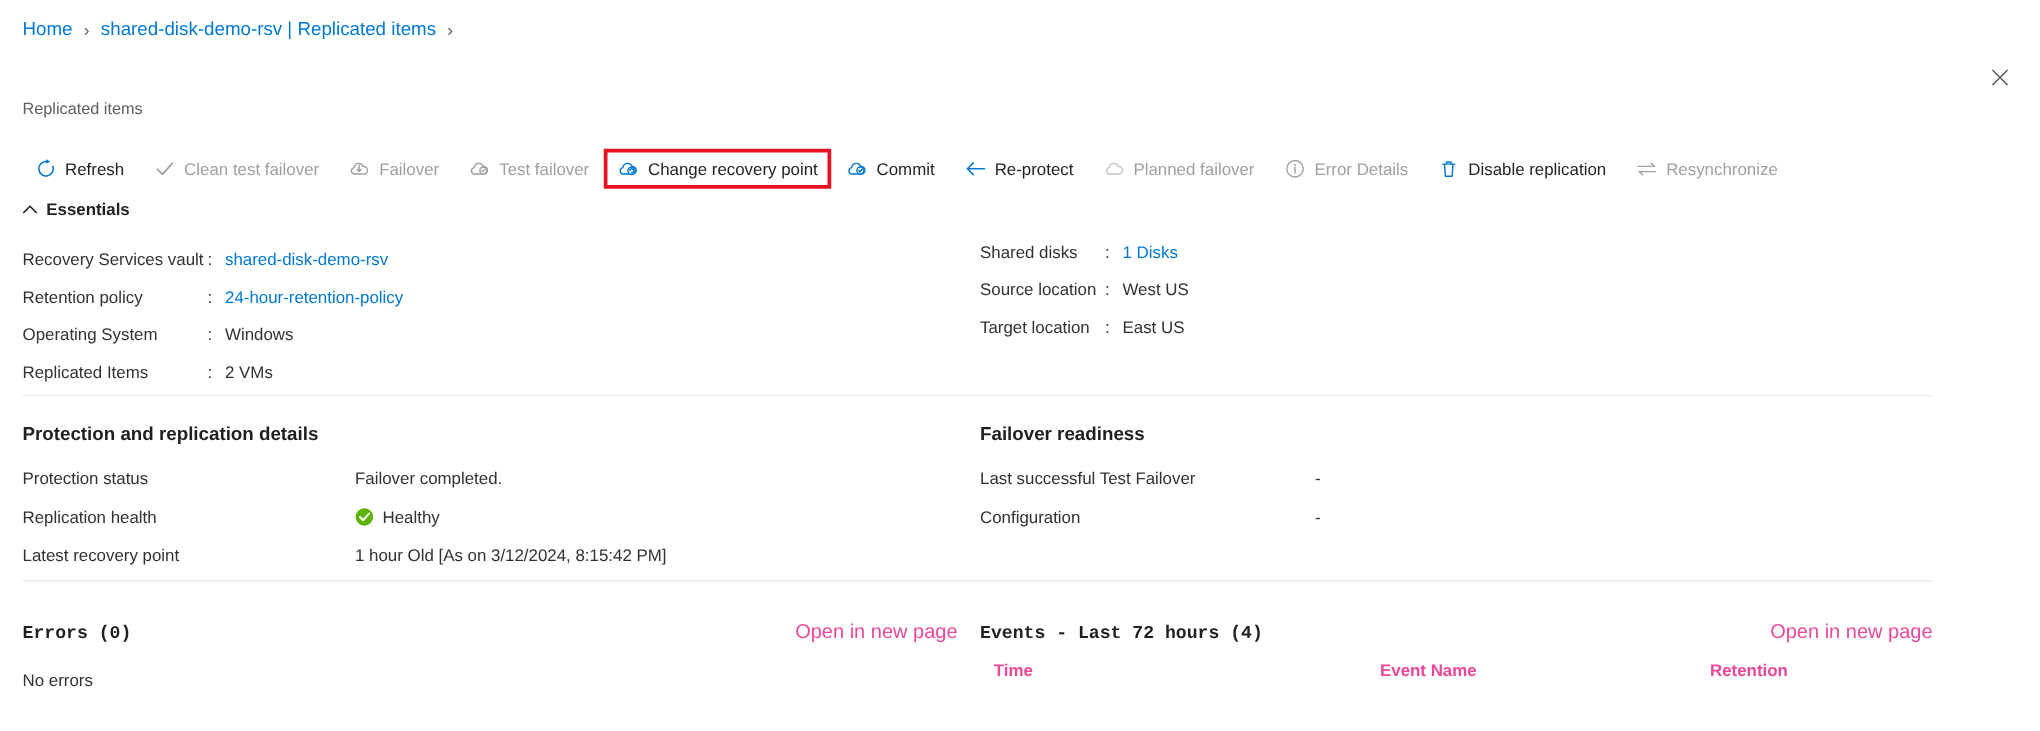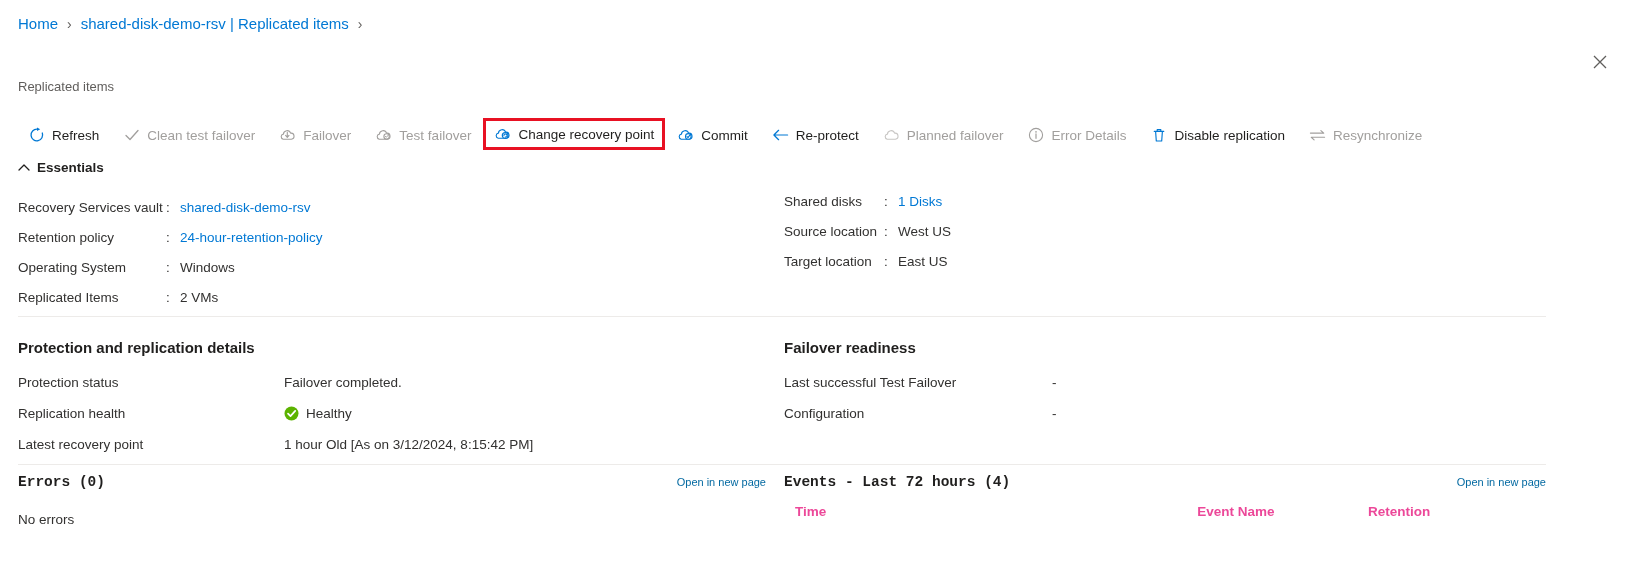--- a/index.html
+++ b/index.html
@@ -43,21 +43,21 @@
   }
   .close-x {
     position: absolute; right: 18px; top: 48px;
     width: 28px; height: 28px; cursor: pointer;
     display: flex; align-items: center; justify-content: center;
   }
 
   
   .cmdbar {
     position: absolute; left: 16px; top: 120px;
-    display: flex; align-items: flex-end; height: 30px;
+    display: flex; align-items: center; height: 30px;
   }
   .cmd {
     display: flex; align-items: center; gap: 7px;
     height: 30px; padding: 0 11px;
     font-size: 13.5px; color: #201f1e; white-space: nowrap;
     cursor: pointer; border: 1px solid transparent;
   }
   .cmd.disabled { color: #a19f9d; cursor: default; }
   .cmd .ico { display: flex; align-items: center; justify-content: center; width: 17px; height: 17px; flex: none; }
   .cmd .ico svg { display:block; }
@@ -105,28 +105,28 @@
   .details-right .det-key { width: 268px; flex: none; }
   .det-val { display: flex; align-items: center; gap: 7px; }
   .badge-ok { width: 15px; height: 15px; flex: none; }
   .sec-rows { margin-top: 9px; }
 
   
   .panel-left  { position: absolute; left: 18px;  top: 474px; width: 748px; }
   .panel-right { position: absolute; left: 784px; top: 474px; width: 762px; }
   .panel-head { display: flex; align-items: baseline; justify-content: space-between; }
   .panel-title { font-size: 14.5px; font-weight: 700; color: #201f1e; font-family: Liberation Mono, monospace; }
-  .panel-link { font-size: 11px; color: #0369a1; text-decoration: none; cursor: pointer; }
+  .panel-link { font-size: 16px; color: #ec4899; text-decoration: none; cursor: pointer; margin-top: 23px; }
   .panel-body { margin-top: 22px; font-size: 13.5px; color: #323130; }
   .evt-head {
     display: flex; margin-top: 14px;
     font-size: 13.5px; font-weight: 700; color: #ec4899;
   }
   .evt-col-time { width: 320px; padding-left: 11px; }
-  .evt-col-name { width: 264px; text-align: center; }
+  .evt-col-name { width: 264px; }
   .evt-col-sev  { width: 140px; }
 </style>
 </head>
 <body>
 
 <div class="page">
 
   <div class="breadcrumb">
     <a class="crumb-link">Home</a>
     <span class="crumb-sep">›</span>

